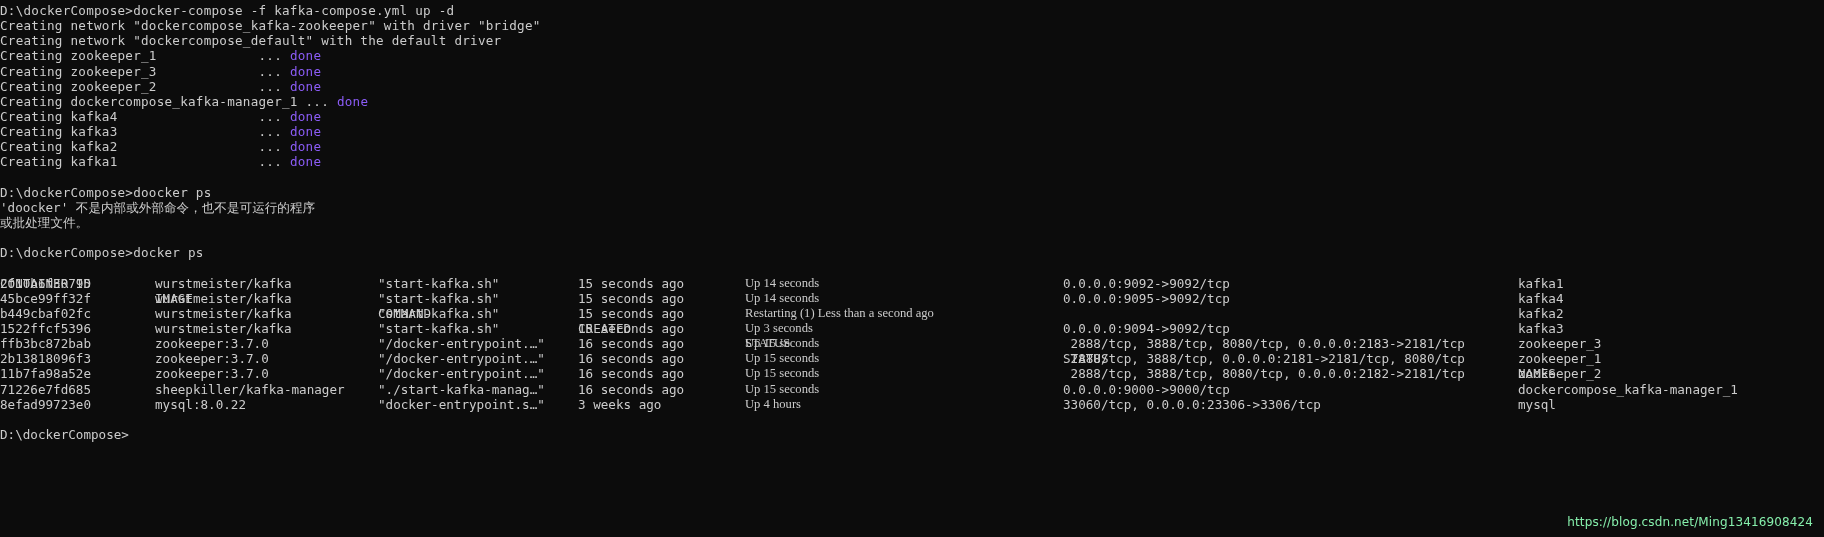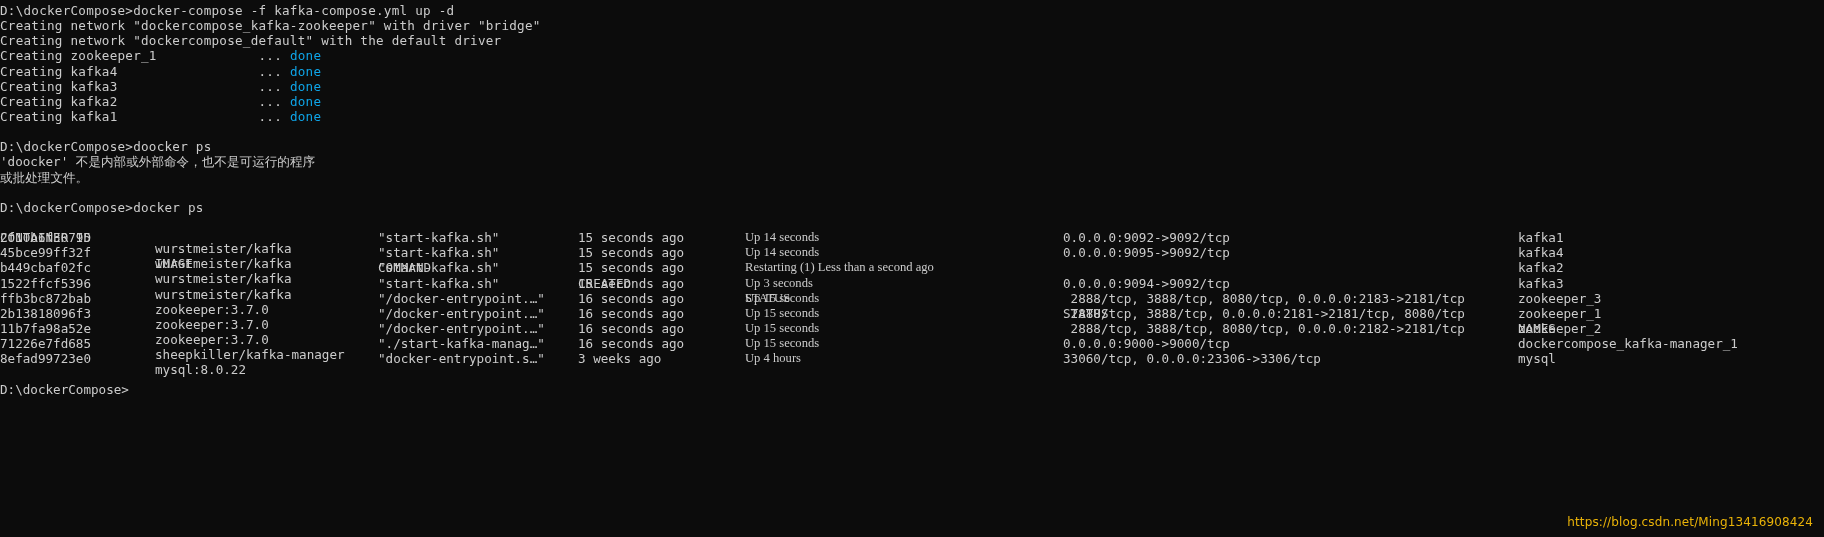--- a/index.html
+++ b/index.html
@@ -26,62 +26,65 @@
     top: 3px;
     width: 1824px;
   }
   .line {
     white-space: pre;
     height: 15.15px;
     letter-spacing: 0.02em;
   }
   .blank { height: 15.15px; }
   .seg { white-space: pre; }
-  .done { color: #0ea5e9; }
+  .done { color: #8b5cf6; }
   .cjk-line {
     white-space: pre;
     height: 15.15px;
   }
   
   .tbl-line {
     position: relative;
     height: 15.15px;
     white-space: pre;
   }
   .c-id     { position: absolute; left: 0px; }
-  .c-image  { position: absolute; left: 155px; margin-top: 11px; }
+  .c-image  { position: absolute; left: 155px; }
   .c-cmd    { position: absolute; left: 378px; }
   .c-created{ position: absolute; left: 578px; }
   .c-status { position: absolute; left: 745px; font-family: Liberation Serif, serif; }
   .c-ports  { position: absolute; left: 1063px; }
   .c-names  { position: absolute; left: 1518px; }
   .cursorline { white-space: pre; height: 15.15px; }
   #watermark {
     position: absolute;
     right: 11px;
     bottom: 7px;
-    color: #eab308;
+    color: #86efac;
     font-family: "DejaVu Sans", "Liberation Sans", sans-serif;
     font-size: 12px;
     letter-spacing: 0.01em;
   }
 </style>
 </head>
 <body>
 
 <div id="terminal">
   <div class="screen">
 
     <div class="line">D:\dockerCompose&gt;docker-compose -f kafka-compose.yml up -d</div>
 
     <div class="line">Creating network "dockercompose_kafka-zookeeper" with driver "bridge"</div>
     <div class="line">Creating network "dockercompose_default" with the default driver</div>
 
     <div id="service-lines">
         <div class="line"><span class="seg">Creating zookeeper_1             </span><span class="seg">... </span><span class="seg done">done</span></div>
+        <div class="line"><span class="seg">Creating zookeeper_3             </span><span class="seg">... </span><span class="seg done">done</span></div>
+        <div class="line"><span class="seg">Creating zookeeper_2             </span><span class="seg">... </span><span class="seg done">done</span></div>
+        <div class="line"><span class="seg">Creating dockercompose_kafka-manager_1 </span><span class="seg">... </span><span class="seg done">done</span></div>
         <div class="line"><span class="seg">Creating kafka4                  </span><span class="seg">... </span><span class="seg done">done</span></div>
         <div class="line"><span class="seg">Creating kafka3                  </span><span class="seg">... </span><span class="seg done">done</span></div>
         <div class="line"><span class="seg">Creating kafka2                  </span><span class="seg">... </span><span class="seg done">done</span></div>
         <div class="line"><span class="seg">Creating kafka1                  </span><span class="seg">... </span><span class="seg done">done</span></div>
       </div>
 
     <div class="blank"></div>
 
     <div class="line">D:\dockerCompose&gt;doocker ps</div>
     <div class="cjk-line">'doocker' 不是内部或外部命令，也不是可运行的程序</div>

